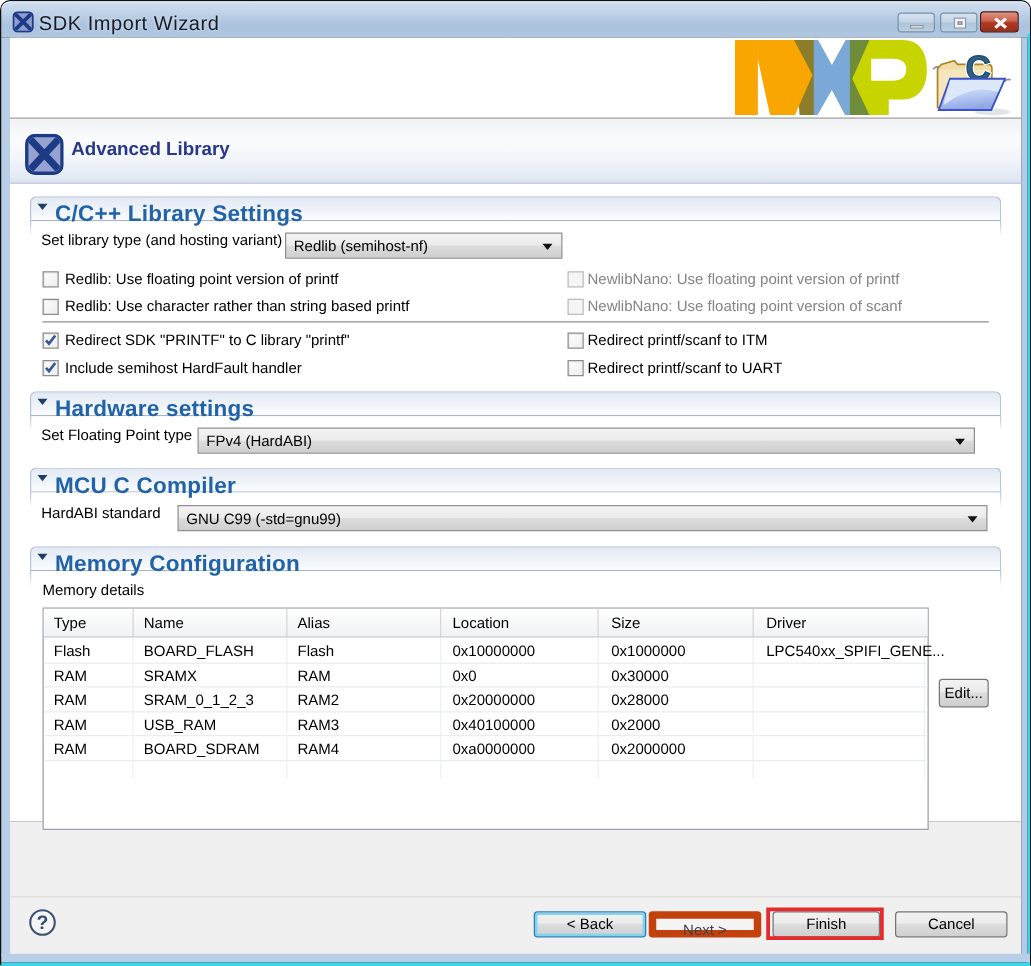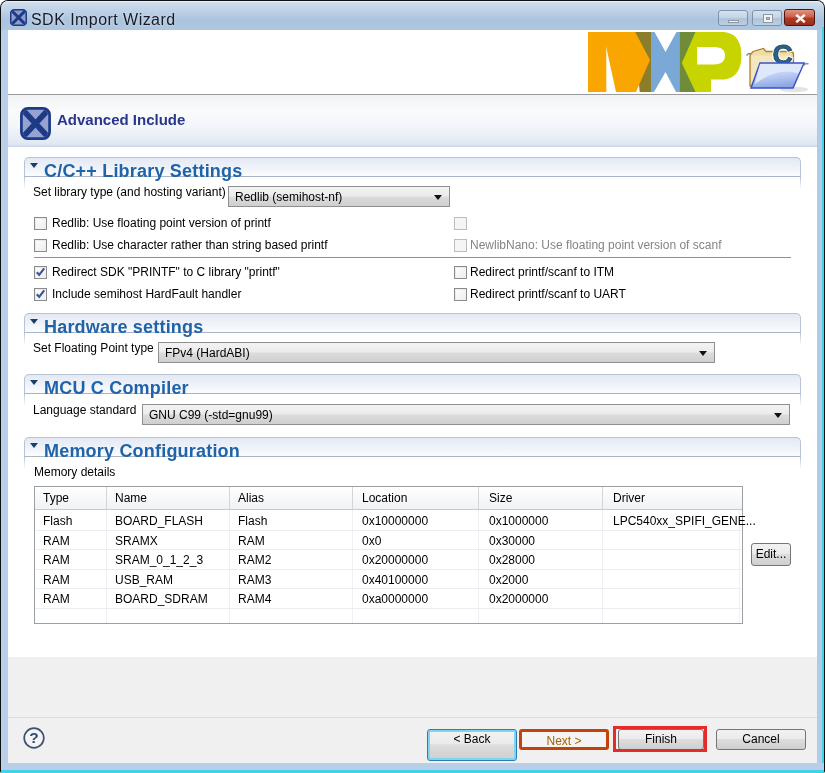--- a/index.html
+++ b/index.html
@@ -38,23 +38,23 @@
 .combo .ct { position:absolute; left:6px; top:3px; font-size:12px; color:#000; white-space:nowrap; }
 .combo .ca { position:absolute; right:7px; top:8px; width:0; height:0;
   border-left:4px solid transparent; border-right:4px solid transparent; border-top:5px solid #111; }
 .cb { width:13px; height:13px; border:1px solid #8b8b8b; background:linear-gradient(135deg,#fefefe 0%,#ededf0 100%);
   box-shadow:inset 1px 1px 0 rgba(0,0,0,0.06); }
 .cb.dis2 { border-color:#bcbcbc; background:#f5f5f5; box-shadow:none; }
 .sep { height:1px; background:#909090; }
 .btn { border:1px solid #757575; border-radius:3px; text-align:center; font-size:12px; color:#000;
   background:linear-gradient(180deg,#f2f2f2 0%,#ebebeb 45%,#dddddd 50%,#cfcfcf 100%); line-height:19px; }
 .btn.focus { border:1px solid #2f7cb5; box-shadow:inset 0 0 0 2px #7fd4f0; }
-.btn.disb { border:3px solid #c2410c; background:#f4f4f4; color:#a16207; }
-
-#tbl { left:34px; top:486px; width:709px; height:138px; border:1px solid #9aa0a6; background:#fff; }
+.btn.disb { border:6px solid #c2410c; background:#f4f4f4; color:#404040; }
+
+#tbl { left:34px; top:486px; width:709px; height:178px; border:1px solid #9aa0a6; background:#fff; }
 .th { position:absolute; top:4px; font-size:12px; color:#000; white-space:nowrap; }
 .vlh { position:absolute; top:0; width:1px; height:22px; background:#d6d6d6; }
 .vlb { position:absolute; top:22px; width:1px; height:114px; background:#eef1f4; }
 .hrow { position:absolute; left:0; width:707px; height:1px; background:#e9edf1; }
 .td { position:absolute; font-size:12px; color:#000; white-space:nowrap; }
 
 .capbtn { position:absolute; border-radius:3px; }
 </style>
 </head>
 <body>
@@ -131,35 +131,36 @@
     <defs>
         <clipPath id="cpx">
           <rect x="3" y="3" width="25" height="27" rx="4.5"></rect>
         </clipPath>
       </defs>
     <rect x="1.4" y="1.4" width="28.2" height="30.2" rx="6.5" fill="#96a3d2" stroke="#1d3a85" stroke-width="2.7"></rect>
     <g clip-path="url(#cpx)">
         <path d="M2.5 2.5 L28.5 30.5 M28.5 2.5 L2.5 30.5" stroke="#1d3a85" stroke-width="5.6" fill="none"></path>
       </g>
   </svg>
-  <div class="abs" style="left:57px;top:111px;font-size:15px;font-weight:bold;color:#28368c;">Advanced Include</div>
+  <div class="abs" style="left:57px;top:111px;font-size:15px;font-weight:bold;color:#28368c;">Advanced Library</div>
 
   <div class="abs sect-hdr" style="left:24px;top:157px;width:777px;"></div>
   <div class="abs fadeL" style="left:24px;top:177px;"></div>
   <div class="abs fadeR" style="left:800px;top:177px;"></div>
   <div class="abs tri" style="left:30px;top:163px;"></div>
   <div class="abs sect-title" style="left:44px;top:161px;">C/C++ Library Settings</div>
   <div class="abs combo" style="left:228px;top:186px;width:222px;">
       <span class="ct">Redlib (semihost-nf)</span>
       <span class="ca"></span>
     </div>
   <div class="abs t12" style="left:33px;top:185px;">Set library type (and hosting variant)</div>
   <div class="abs cb" style="left:34px;top:217px;"></div>
   <div class="abs t12" style="left:52px;top:216px;">Redlib: Use floating point version of printf</div>
   <div class="abs cb dis2" style="left:454px;top:217px;"></div>
+  <div class="abs t12 dis" style="left:470px;top:216px;">NewlibNano: Use floating point version of printf</div>
   <div class="abs cb" style="left:34px;top:239px;"></div>
   <div class="abs t12" style="left:52px;top:238px;">Redlib: Use character rather than string based printf</div>
   <div class="abs cb dis2" style="left:454px;top:239px;"></div>
   <div class="abs t12 dis" style="left:470px;top:238px;">NewlibNano: Use floating point version of scanf</div>
   <div class="abs sep" style="left:34px;top:257px;width:757px;"></div>
   <div class="abs cb" style="left:34px;top:266px;">
       <svg width="11" height="11" viewBox="0 0 11 11" style="display:block">
         <path d="M1.8 5.3 L4.2 7.9 L9.2 1.4" stroke="#3a5795" stroke-width="2.2" fill="none"></path>
       </svg>
     </div>
@@ -174,31 +175,31 @@
   <div class="abs t12" style="left:52px;top:287px;">Include semihost HardFault handler</div>
   <div class="abs cb" style="left:454px;top:288px;"></div>
   <div class="abs t12" style="left:470px;top:287px;">Redirect printf/scanf to UART</div>
 
   <div class="abs sect-hdr" style="left:24px;top:313px;width:777px;"></div>
   <div class="abs fadeL" style="left:24px;top:333px;"></div>
   <div class="abs fadeR" style="left:800px;top:333px;"></div>
   <div class="abs tri" style="left:30px;top:319px;"></div>
   <div class="abs sect-title" style="left:44px;top:317px;">Hardware settings</div>
   <div class="abs t12" style="left:33px;top:341px;">Set Floating Point type</div>
-  <div class="abs combo" style="left:158px;top:342px;width:557px;">
+  <div class="abs combo" style="left:158px;top:342px;width:622px;">
       <span class="ct">FPv4 (HardABI)</span>
       <span class="ca"></span>
     </div>
 
   <div class="abs sect-hdr" style="left:24px;top:374px;width:777px;"></div>
   <div class="abs fadeL" style="left:24px;top:394px;"></div>
   <div class="abs fadeR" style="left:800px;top:394px;"></div>
   <div class="abs tri" style="left:30px;top:380px;"></div>
   <div class="abs sect-title" style="left:44px;top:378px;">MCU C Compiler</div>
-  <div class="abs t12" style="left:33px;top:403px;">Language standard</div>
+  <div class="abs t12" style="left:33px;top:403px;">HardABI standard</div>
   <div class="abs combo" style="left:142px;top:404px;width:648px;">
       <span class="ct">GNU C99 (-std=gnu99)</span>
       <span class="ca"></span>
     </div>
 
   <div class="abs sect-hdr" style="left:24px;top:437px;width:777px;"></div>
   <div class="abs fadeL" style="left:24px;top:457px;"></div>
   <div class="abs fadeR" style="left:800px;top:457px;"></div>
   <div class="abs tri" style="left:30px;top:443px;"></div>
   <div class="abs sect-title" style="left:44px;top:441px;">Memory Configuration</div>
@@ -254,18 +255,18 @@
     <div class="td" style="left:203px;top:105px;">RAM4</div>
       <div class="td" style="left:327px;top:105px;">0xa0000000</div>
     <div class="td" style="left:454px;top:105px;">0x2000000</div>
   </div>
   <div class="abs btn" style="left:751px;top:543px;width:40px;height:23px;line-height:21px;">Edit...</div>
 
   <svg class="abs" style="left:23px;top:727px" width="22" height="22" viewBox="0 0 22 22">
     <circle cx="11" cy="11" r="9.8" fill="#f4f4f4" stroke="#3d5376" stroke-width="1.7"></circle>
     <text x="11" y="16" text-anchor="middle" font-family="Liberation Sans, sans-serif" font-size="15.5" font-weight="bold" fill="#334b70">?</text>
   </svg>
-  <div class="abs btn focus" style="left:427px;top:729px;width:90px;height:32px;">&lt; Back</div>
+  <div class="abs btn focus" style="left:427px;top:729px;width:90px;height:21px;">&lt; Back</div>
   <div class="abs btn disb" style="left:519px;top:729px;width:90px;height:21px;">Next &gt;</div>
   <div class="abs btn" style="left:618px;top:729px;width:86px;height:21px;">Finish</div>
   <div class="abs" style="left:613px;top:726px;width:94px;height:26px;border:3px solid #e42a2a;"></div>
   <div class="abs btn" style="left:716px;top:729px;width:90px;height:21px;">Cancel</div>
 </div>
 
 </body></html>

